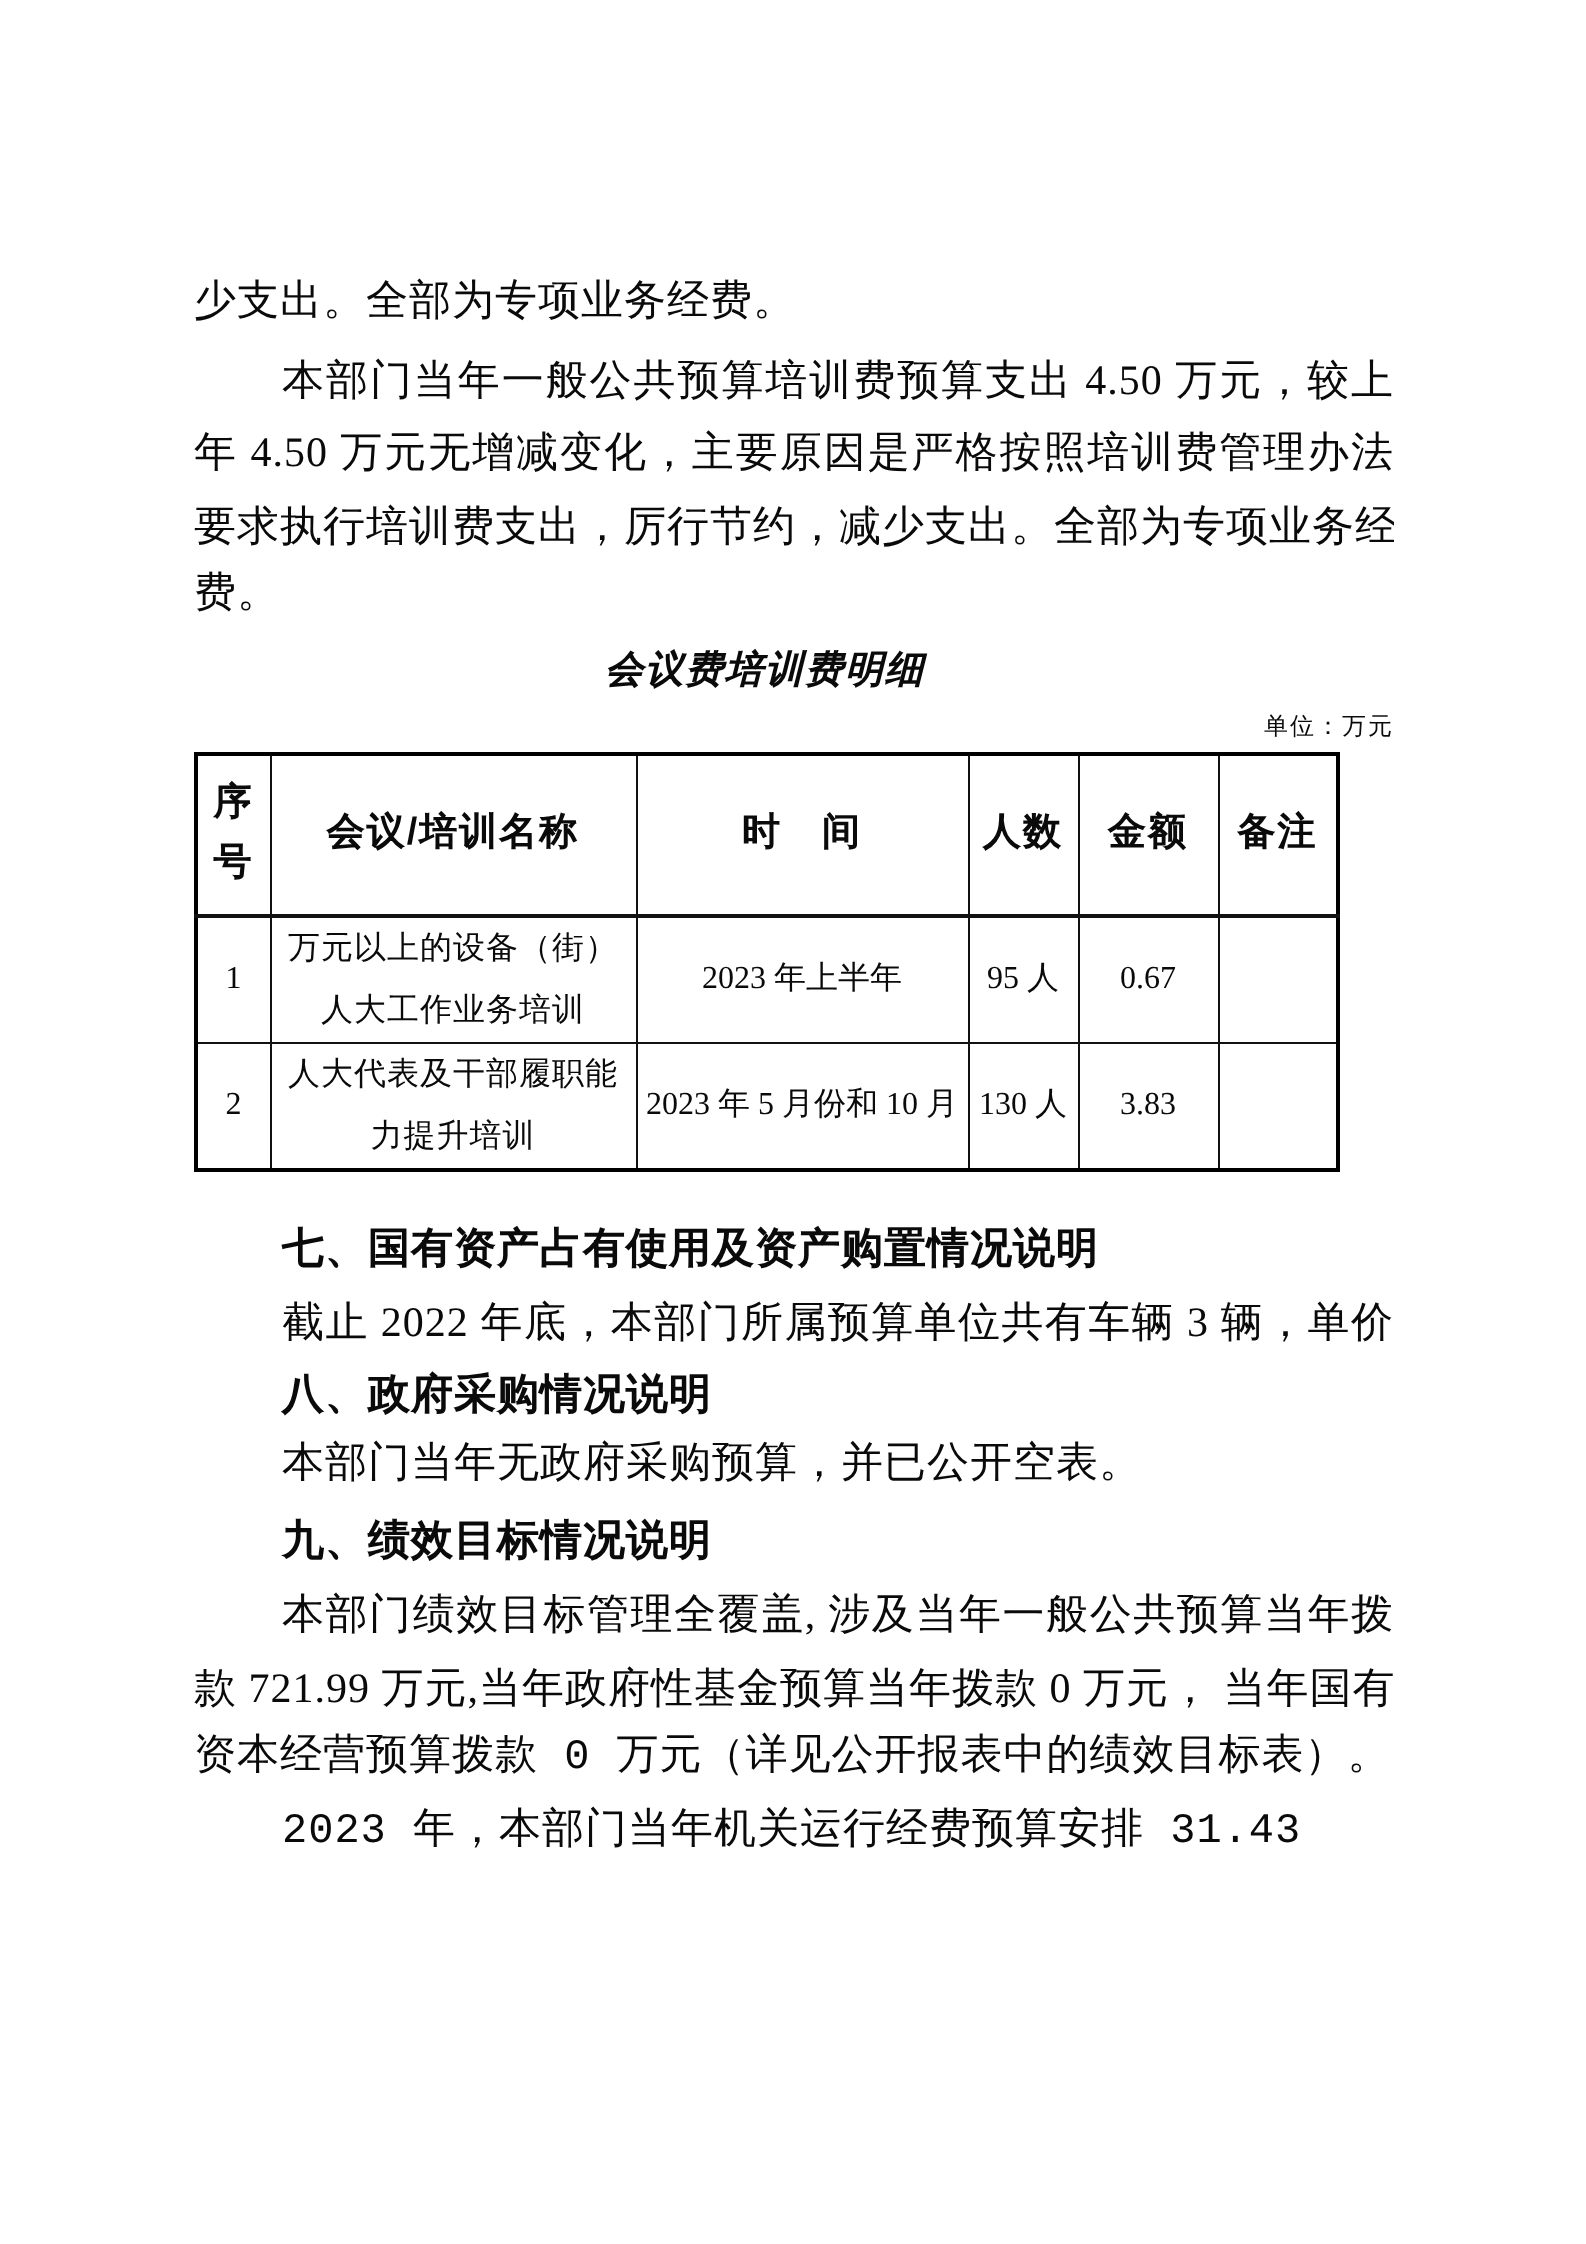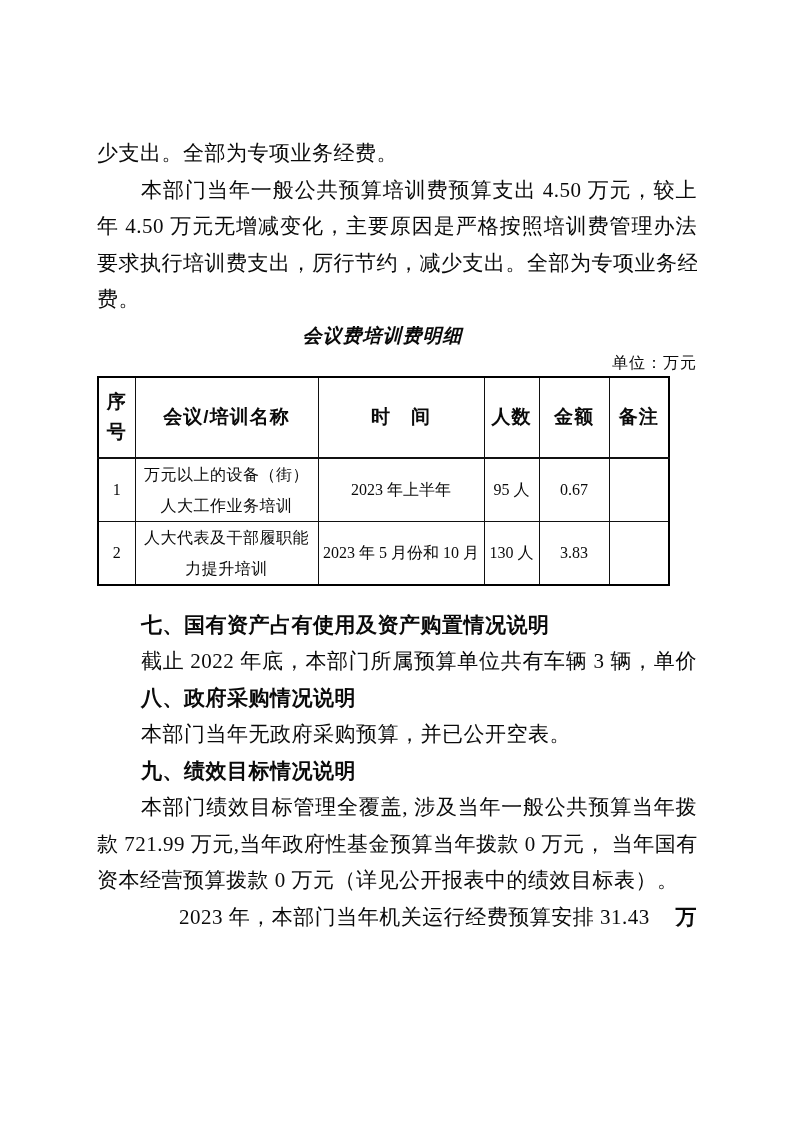--- a/index.html
+++ b/index.html
@@ -20,23 +20,24 @@
     font-size: 21px;
     line-height: 36.5px;
     height: 36.5px;
     letter-spacing: 0.5px;
     white-space: nowrap;
     text-align: justify;
     text-align-last: justify;
     overflow: hidden;
   }
   .line.lastline {
-    text-align: right;
+    text-align: left;
     text-align-last: left;
     white-space: normal;
+    font-family: Liberation Mono, monospace;
   }
   .indent { padding-left: 44px; }
   .heading {
     font-family: "Liberation Sans", "DejaVu Sans", sans-serif;
     font-weight: bold;
     font-size: 21px;
     line-height: 36.5px;
     height: 36.5px;
     padding-left: 44px;
     letter-spacing: 0.5px;
@@ -53,21 +54,21 @@
     font-weight: bold;
     font-size: 19px;
     letter-spacing: 1px;
     font-style: italic;
   }
   .unit-note {
     width: 600px;
     height: 22px;
     line-height: 22px;
     text-align: right;
-    font-size: 16px;
+    font-size: 12px;
     letter-spacing: 1px;
   }
   table.detail-table {
     margin-top: 2px;
     border-collapse: collapse;
     table-layout: fixed;
     width: 571px;
     border: 2px solid #000;
   }
   .detail-table td, .detail-table th {

